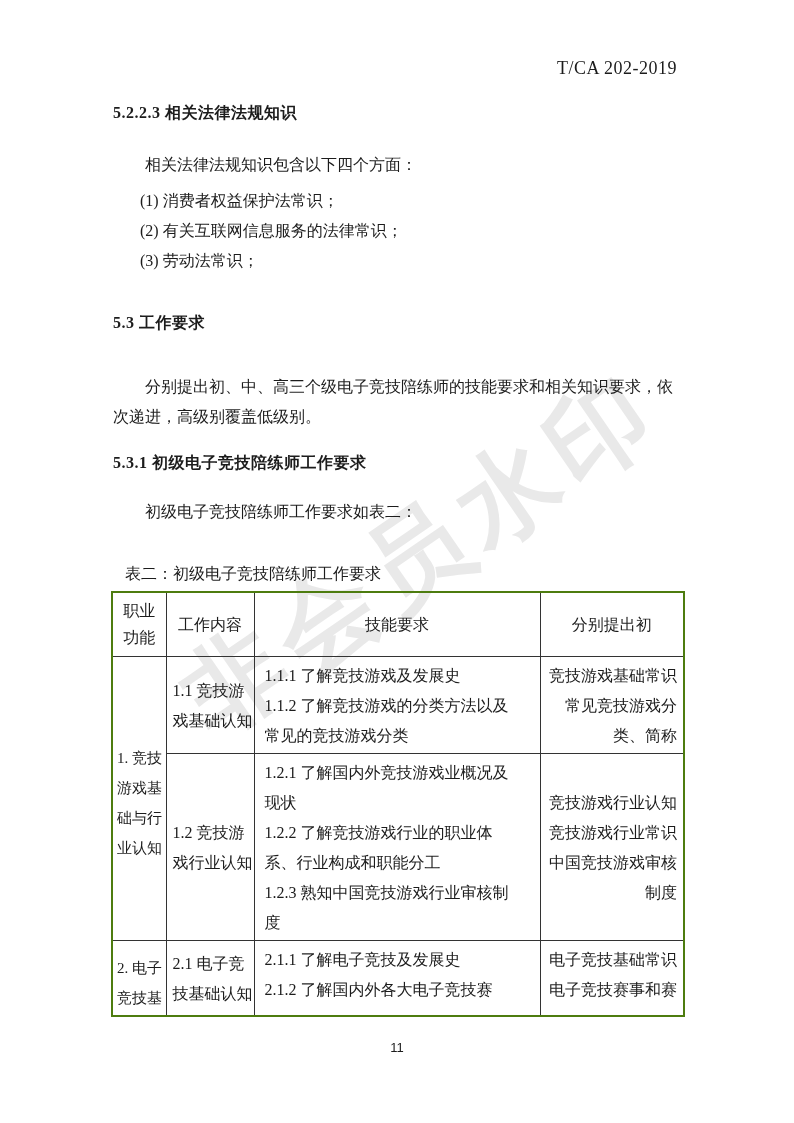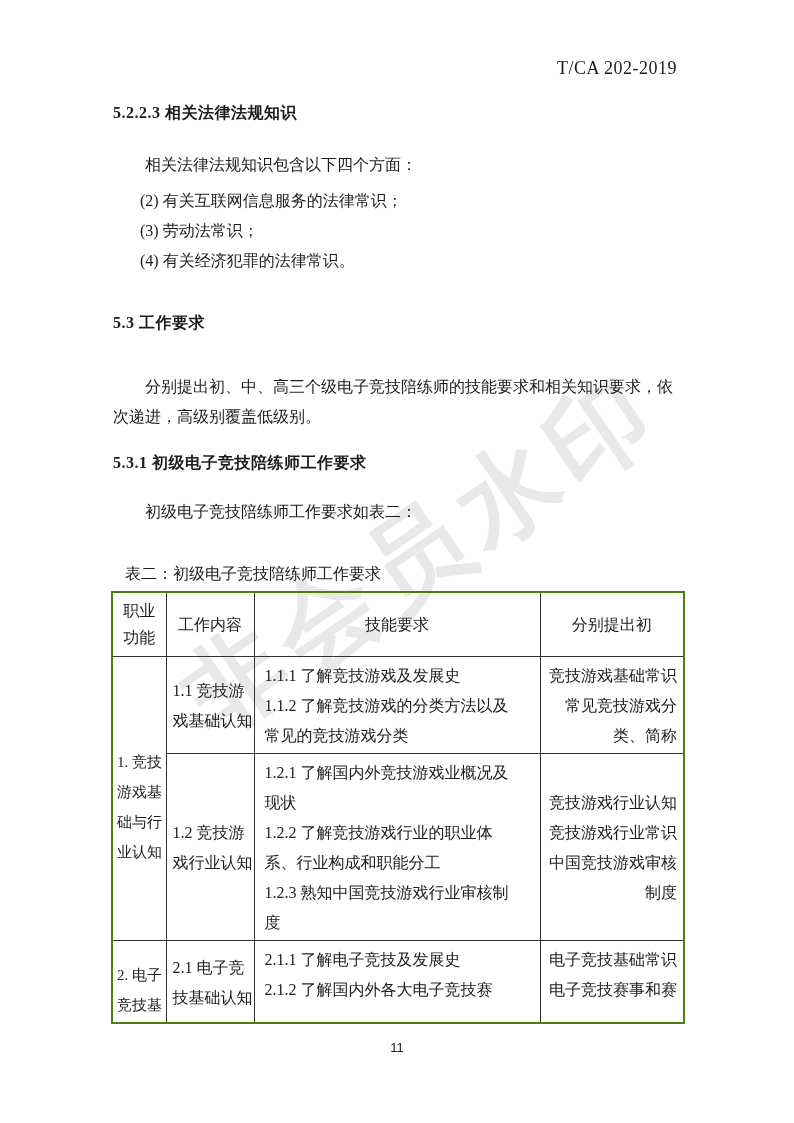--- a/index.html
+++ b/index.html
@@ -107,21 +107,21 @@
     line-height: 27px;
   }
   .r-head { height: 64px; }
   .r-1 { height: 93px; }
   .r-2 { height: 187px; }
   .r-3 { height: 60px; }
 
   .cell-func {
     font-size: 15px;
     vertical-align: middle;
-    padding: 19px 0 2px 4px;
+    padding: 12px 0 2px 4px;
     text-align: left;
   }
   .cell-content {
     vertical-align: middle;
     padding: 5px 1px 2px 6px;
     text-align: left;
   }
   .cell-skills {
     vertical-align: top;
     padding: 4px 28px 2px 10px;
@@ -153,23 +153,23 @@
 
   <div class="content">
 
     <div class="doc-number">T/CA 202-2019</div>
 
     <div class="h-bold h-5223">5.2.2.3 相关法律法规知识</div>
 
     <div class="para p-indent p-intro">相关法律法规知识包含以下四个方面：</div>
 
     <ul class="law-list">
+      <li>(1) 消费者权益保护法常识；</li>
       <li>(2) 有关互联网信息服务的法律常识；</li>
       <li>(3) 劳动法常识；</li>
-      <li>(4) 有关经济犯罪的法律常识。</li>
     </ul>
 
     <div class="h-bold h-53">5.3 工作要求</div>
 
     <div class="para p-indent p-53">分别提出初、中、高三个级电子竞技陪练师的技能要求和相关知识要求，依次递进，高级别覆盖低级别。</div>
 
     <div class="h-bold h-531">5.3.1 初级电子竞技陪练师工作要求</div>
 
     <div class="para p-indent p-531">初级电子竞技陪练师工作要求如表二：</div>
 

